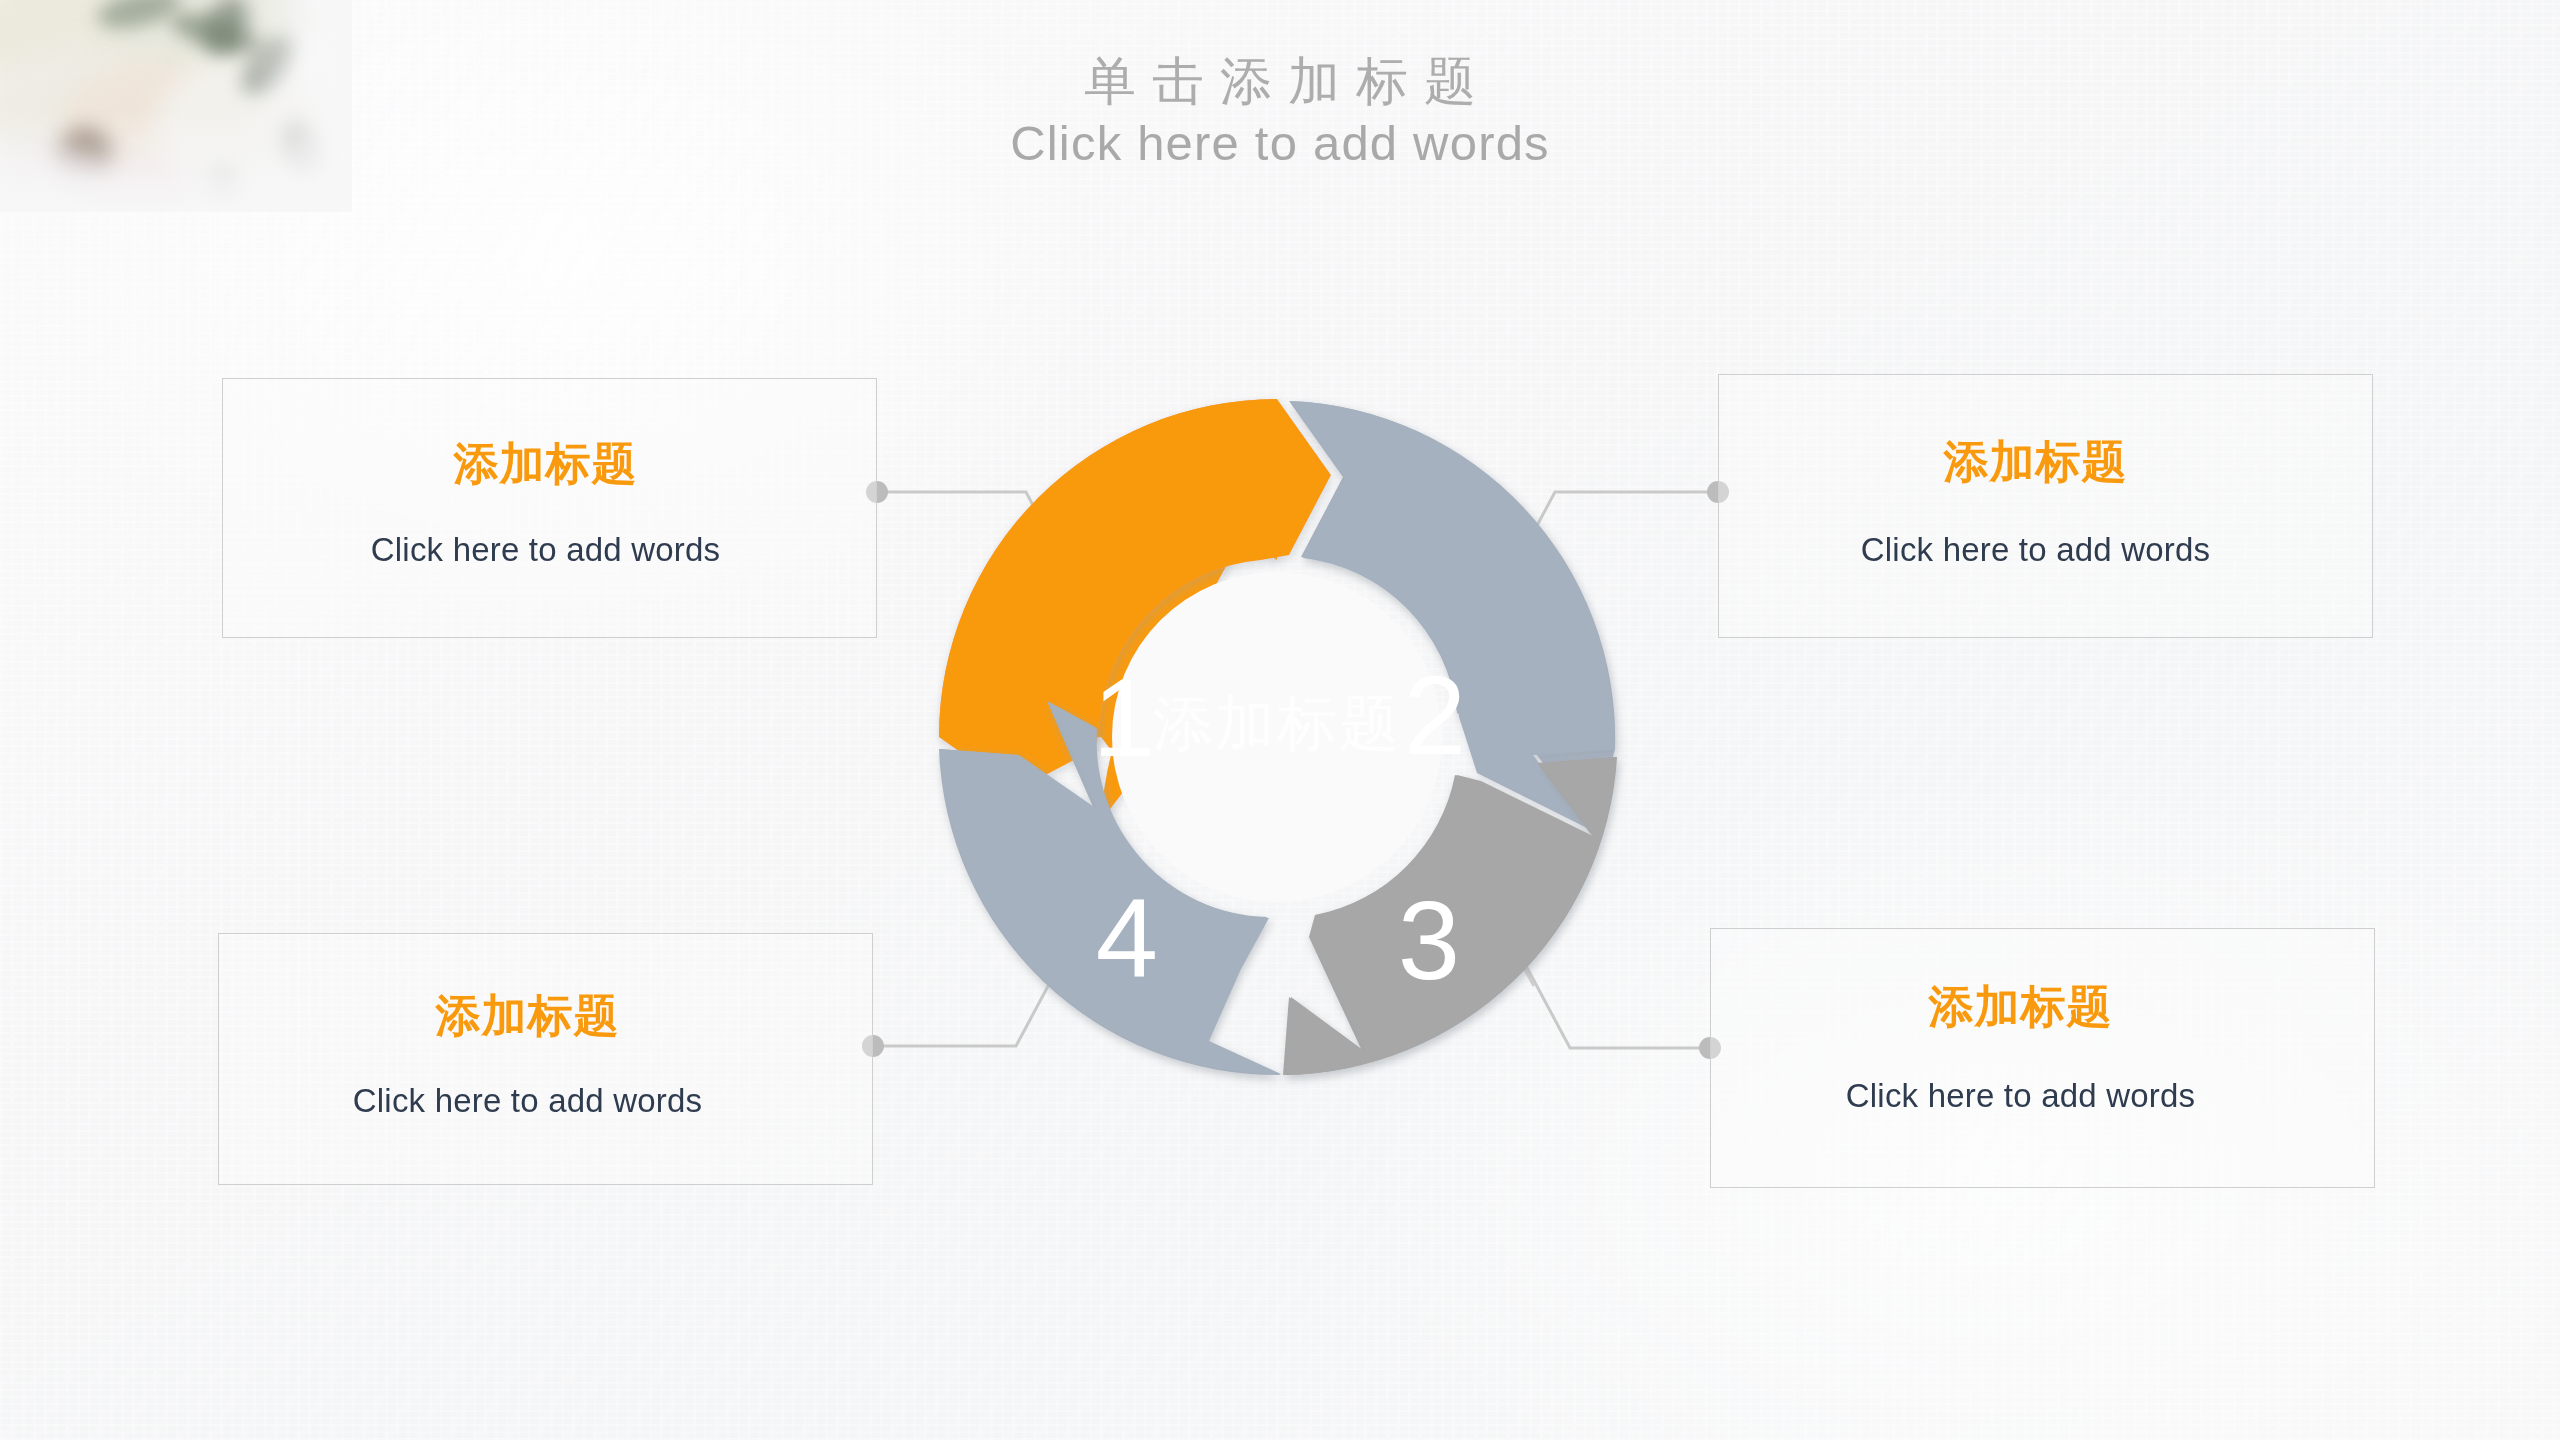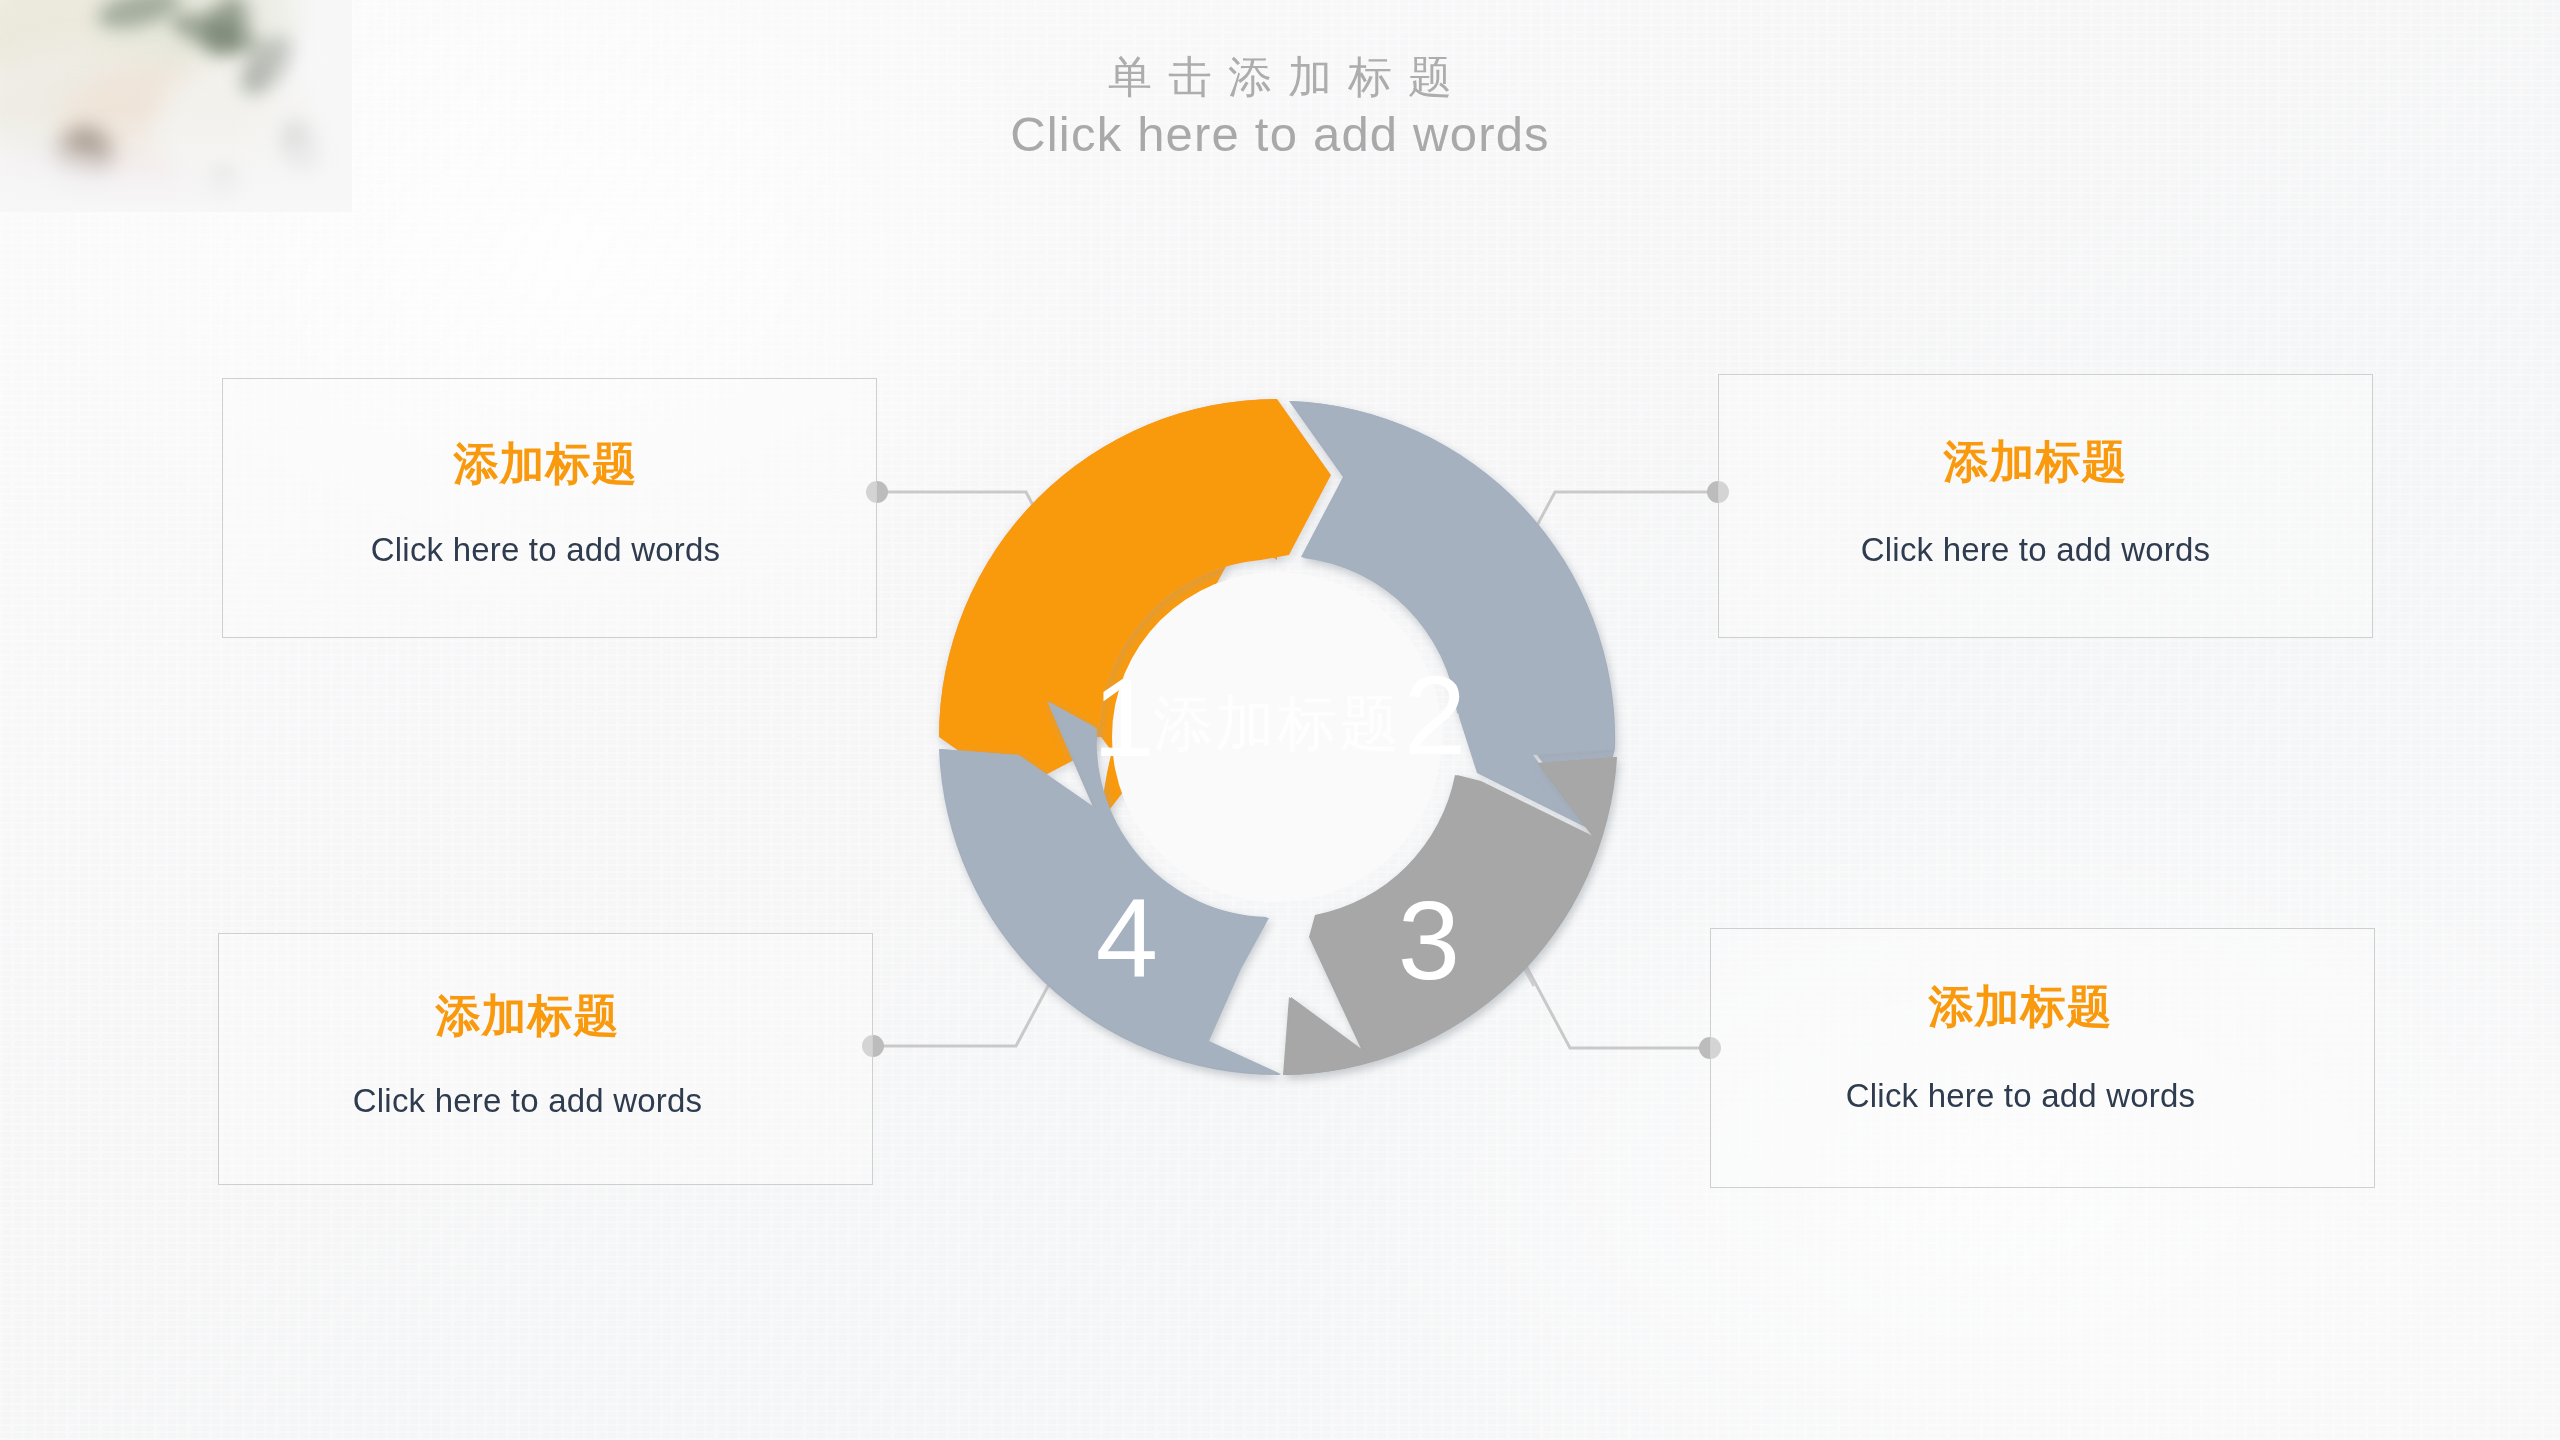--- a/index.html
+++ b/index.html
@@ -55,21 +55,21 @@
 
   
   #header {
     position: absolute;
     left: 0;
     top: 52px;
     width: 2560px;
     text-align: center;
   }
   #title-cn {
-    font-size: 44px;
+    font-size: 52px;
     letter-spacing: 16px;
     color: #adadad;
     font-weight: 400;
     line-height: 1.12;
     padding-left: 16px;
   }
   #title-en {
     font-size: 49px;
     color: #a9a9a9;
     font-weight: 400;

